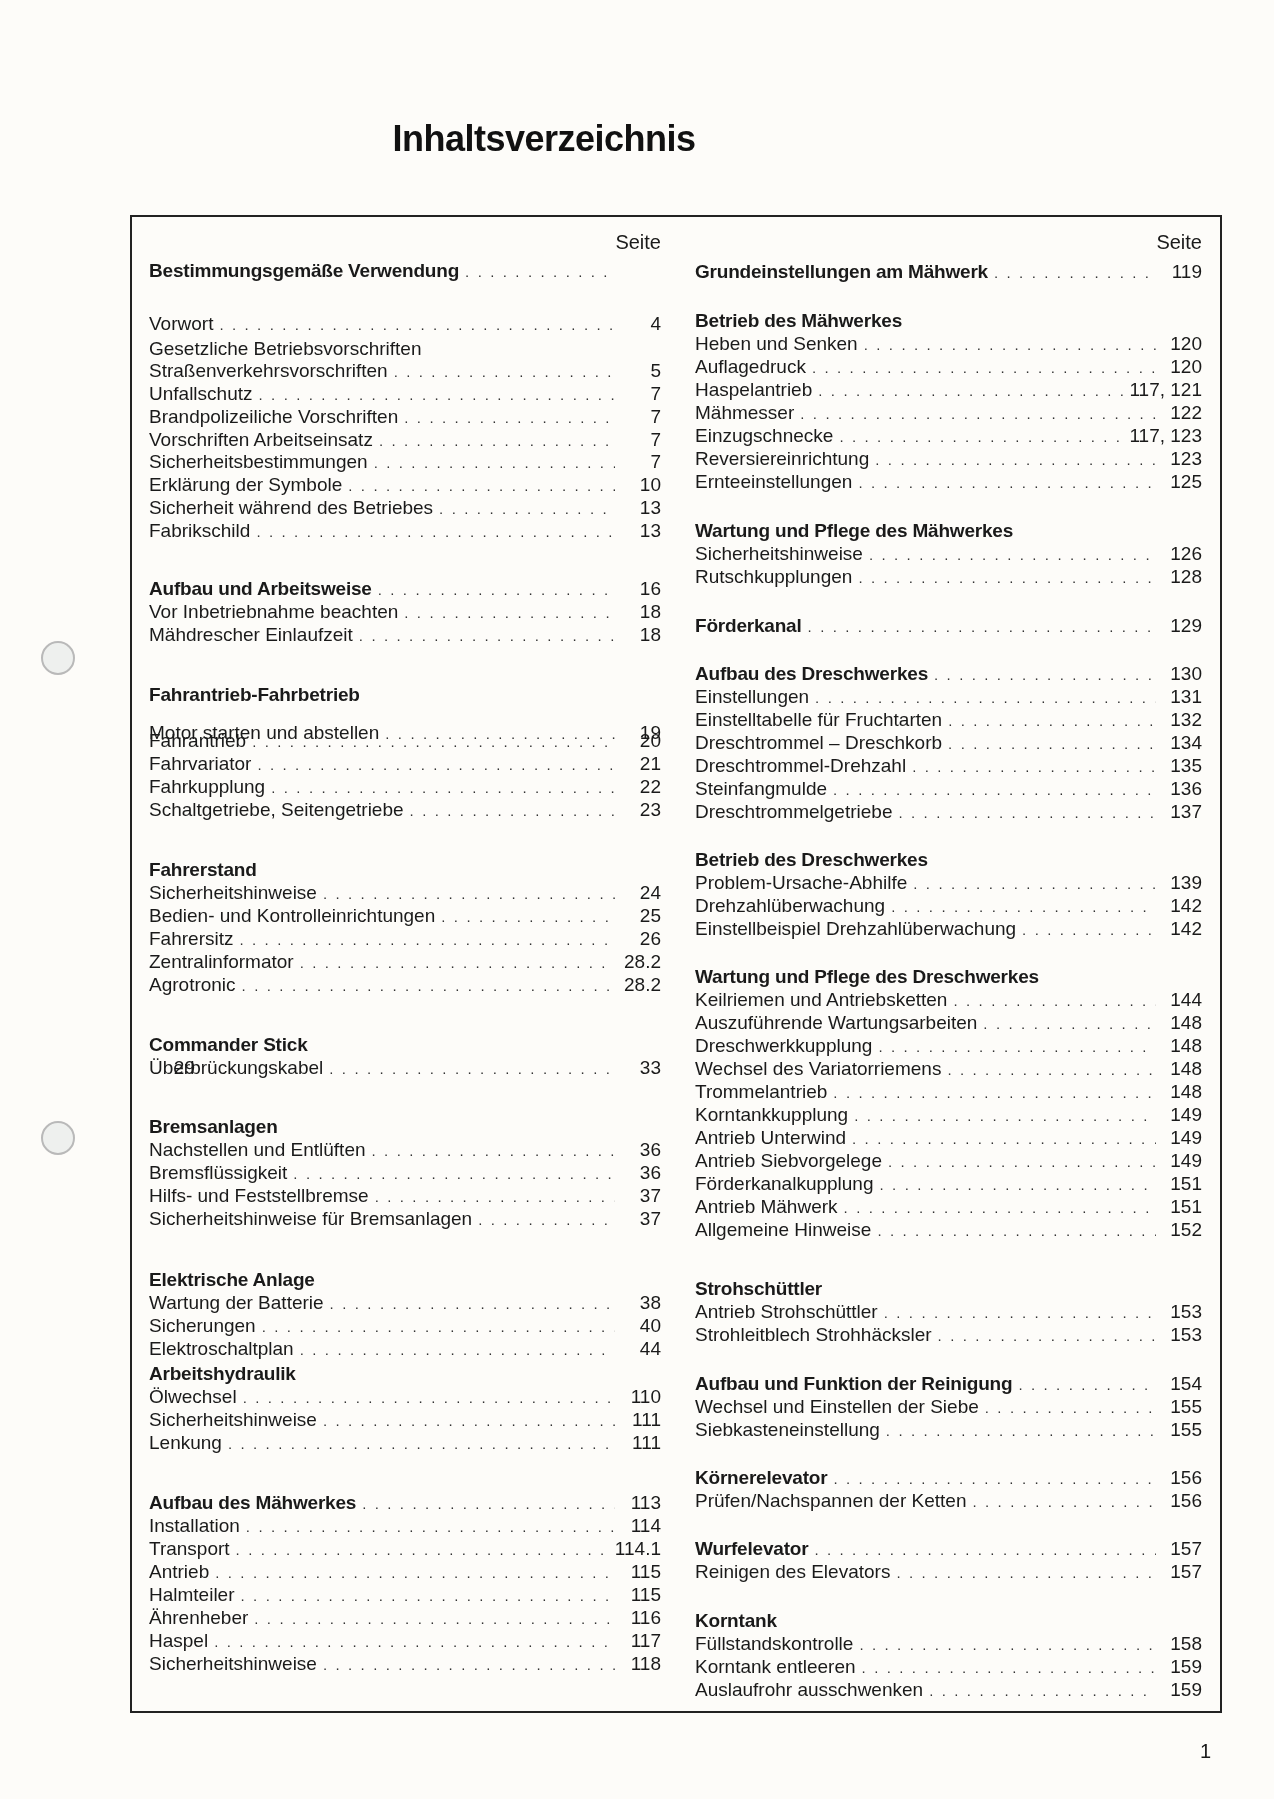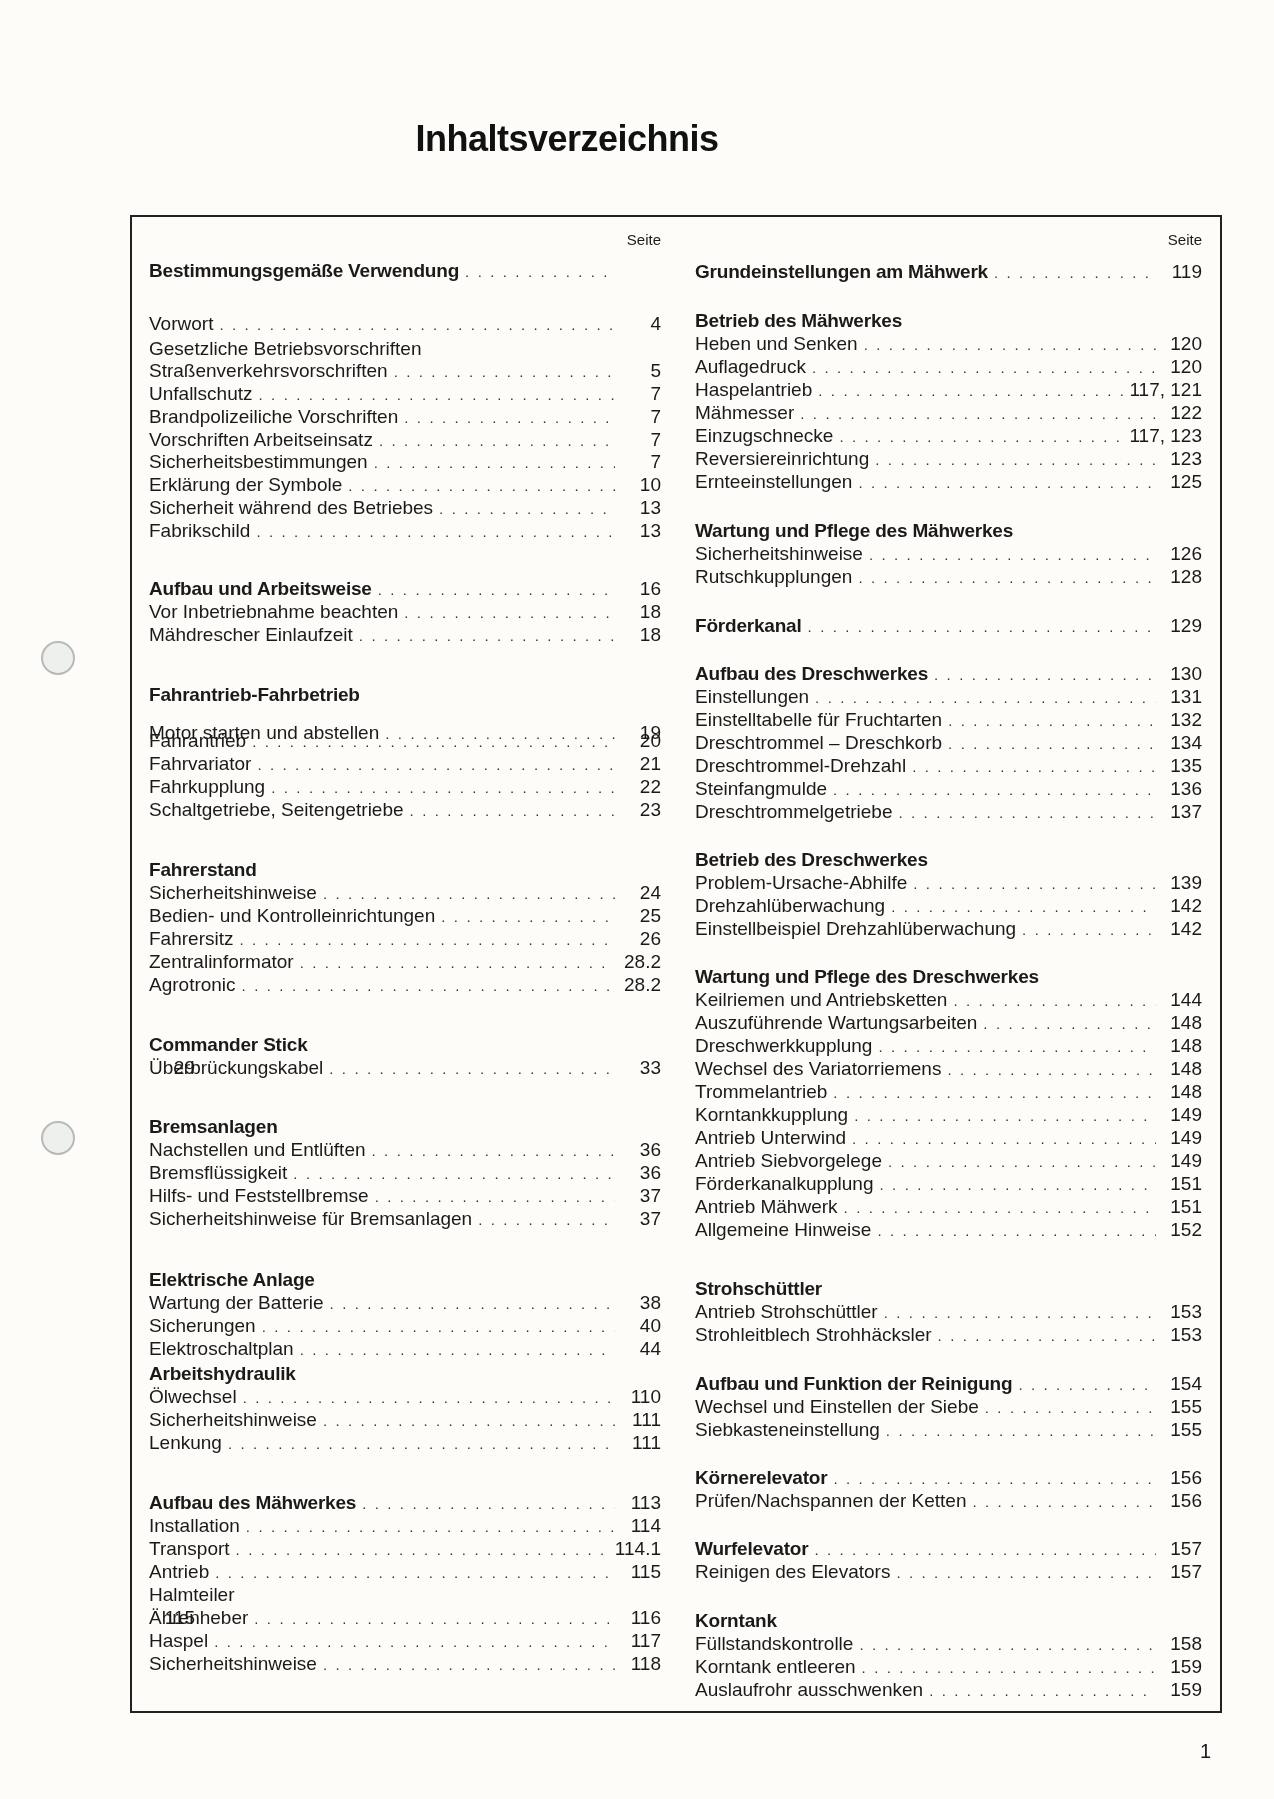--- a/index.html
+++ b/index.html
@@ -7,40 +7,40 @@
     width: 1274px; height: 1799px;
     background: #fdfcf9;
     position: relative;
     font-family: "Liberation Sans", sans-serif;
     color: #1a1a1a;
     overflow: hidden;
   }
   .page-title {
     position: absolute; left: 0; width: 1088px; top: 118px;
     text-align: center; font-weight: bold; font-size: 36px;
-    letter-spacing: -0.5px; color: #111; padding-left: 23px;
+    letter-spacing: -0.5px; color: #111;
   }
   .punch-hole {
     position: absolute; width: 34px; height: 34px; border-radius: 50%;
     border: 2px solid #b9b9b9; background: #eef0ee;
     box-sizing: border-box;
   }
   .toc-box {
     position: absolute; left: 130px; top: 215px;
     width: 1092px; height: 1498px;
     border: 2px solid #222; box-sizing: border-box;
   }
   .col {
     position: absolute; top: 0;
   }
   .col-left { left: 17px; width: 512px; }
   .col-right { left: 563px; width: 507px; }
   .seite {
     position: absolute; top: 14px; right: 0;
-    font-size: 15px;
+    font-size: 20px;
   }
   .entries { position: absolute; left: 0; right: 0; top: 0; }
   .row {
     position: absolute; left: 0; right: 0; height: 23px;
     display: flex; align-items: baseline;
     font-size: 19px; line-height: 23px; white-space: nowrap;
   }
   .row .label { flex: 0 0 auto; padding-right: 6px; }
   .row.bold .label { font-weight: bold; letter-spacing: -0.2px; }
   .row .leader {
@@ -284,21 +284,21 @@
         <div class="row" style="top: 1320px;">
           <span class="label">Transport</span>
           <span class="leader">............................................................</span>
           <span class="page">114.1</span>
         </div>
         <div class="row" style="top: 1343px; justify-content: center;">
           <span class="label">Antrieb</span>
           <span class="leader">............................................................</span>
           <span class="page">115</span>
         </div>
-        <div class="row" style="top: 1366px; flex-direction: column;">
+        <div class="row" style="top: 1366px;">
           <span class="label">Halmteiler</span>
           <span class="leader">............................................................</span>
           <span class="page">115</span>
         </div>
         <div class="row" style="top: 1389px;">
           <span class="label">Ährenheber</span>
           <span class="leader">............................................................</span>
           <span class="page">116</span>
         </div>
         <div class="row" style="top: 1412px;">

